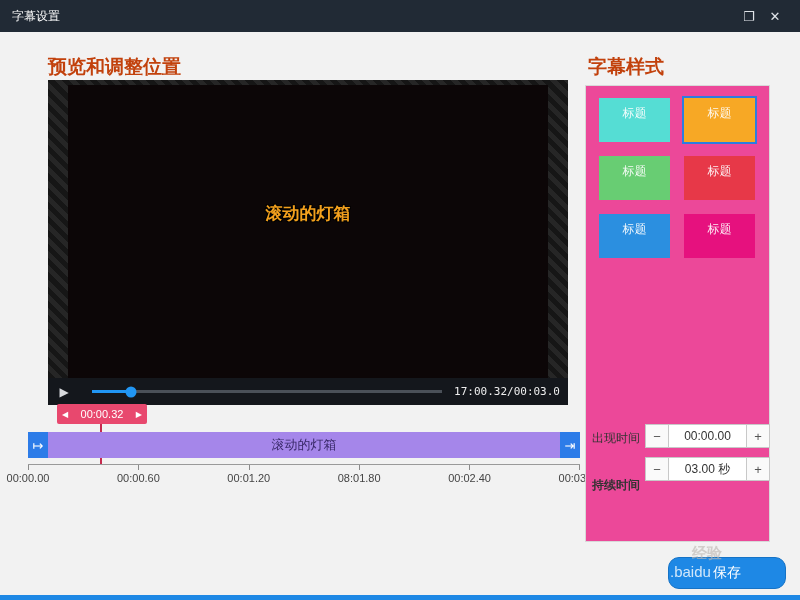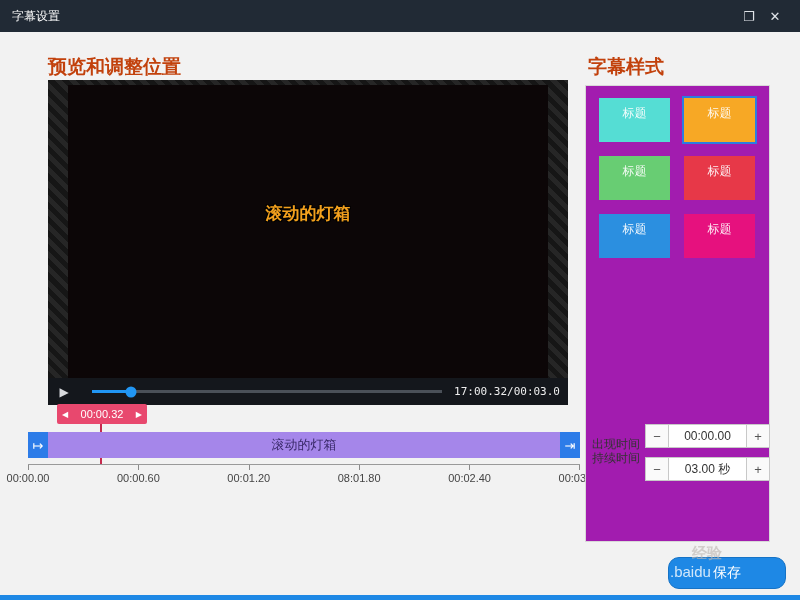--- a/index.html
+++ b/index.html
@@ -45,32 +45,32 @@
             justify-content:center; font-size:13px; cursor:pointer; }
   .tl-body { flex:1; background:#a586ea; color:#3a2a6a; display:flex; align-items:center;
              justify-content:center; font-size:13px; cursor:pointer; }
   .ruler { position:absolute; left:28px; top:464px; width:552px; height:8px; border-top:1px solid #9a9a9a; }
   .tick { position:absolute; top:0; width:1px; height:5px; background:#8a8a8a; }
   .ruler-labels { position:absolute; left:3px; top:472px; width:602px; display:flex;
                   justify-content:space-between; font-size:11px; color:#444; }
   .ruler-labels span { width:50px; text-align:center; }
 
   
-  .style-panel { position:absolute; left:585px; top:85px; width:185px; height:457px; background:#a21caf;
+  .style-panel { position:absolute; left:585px; top:85px; width:185px; height:457px; background:#ec4899;
                  border:1px solid #d8d8d8; }
   .swatches { position:absolute; left:13px; top:12px; width:156px; display:grid;
               grid-template-columns:1fr 1fr; column-gap:14px; row-gap:14px; }
   .swatch { height:44px; display:flex; justify-content:center; align-items:flex-start; padding-top:7px;
             font-size:12px; color:rgba(255,255,255,0.92); cursor:pointer; }
   .swatch.selected { outline:2px solid #2b7de0; }
 
   
-  .time-row-label { position:absolute; font-size:12px; color:#333;margin-top:6px; }
+  .time-row-label { position:absolute; font-size:12px; color:#333; }
   .appear-label   { left:592px; top:430px; }
-  .duration-label { left:592px; top:444px; }
+  .duration-label { left:592px; top:477px;font-weight:bold; }
   .stepper { position:absolute; left:645px; width:125px; height:24px; display:flex; }
   .appear-stepper   { top:424px; }
   .duration-stepper { top:457px; }
   .step-btn { width:24px; background:#fafafa; border:1px solid #c8c8c8; display:flex; align-items:center;
               justify-content:center; font-size:13px; color:#555; cursor:pointer; }
   .step-value { flex:1; background:#fff; border-top:1px solid #c8c8c8; border-bottom:1px solid #c8c8c8;
                 display:flex; align-items:center; justify-content:center; font-size:12px; color:#333; }
 
   
   .save-btn { position:absolute; left:668px; top:557px; width:118px; height:32px; background:#1e88e5;

